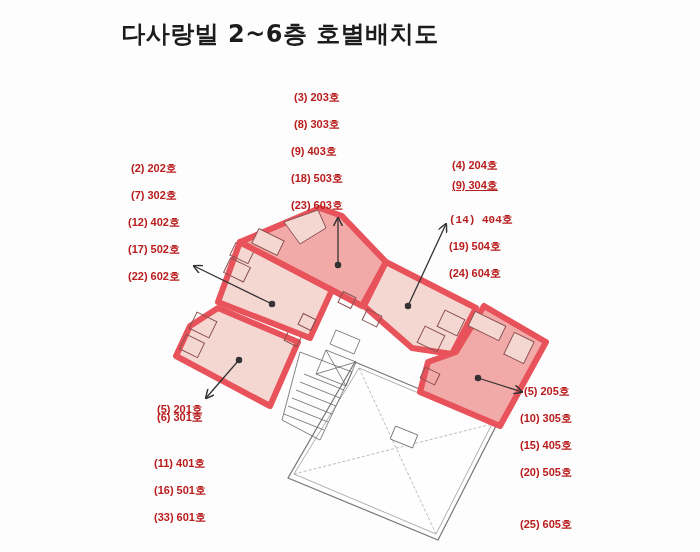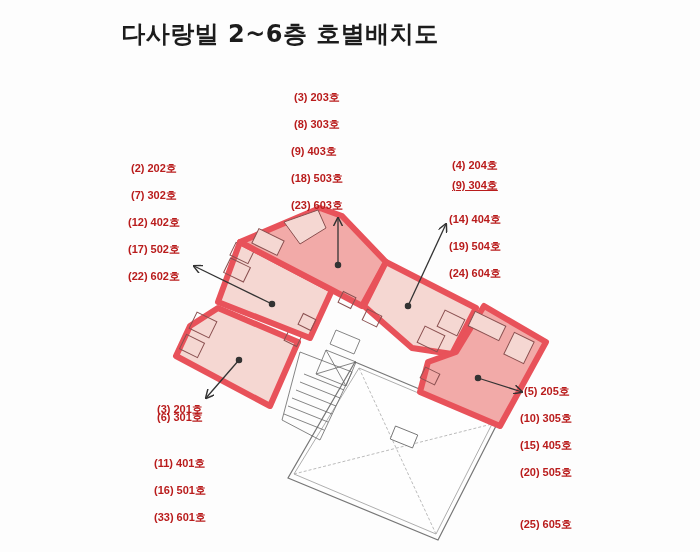--- a/index.html
+++ b/index.html
@@ -119,27 +119,27 @@
   <span class="unit-label" style="left:131px;top:161px;">(2) 202호</span>
   <span class="unit-label" style="left:131px;top:188px;">(7) 302호</span>
   <span class="unit-label" style="left:128px;top:215px;">(12) 402호</span>
   <span class="unit-label" style="left:128px;top:242px;">(17) 502호</span>
   <span class="unit-label" style="left:128px;top:269px;">(22) 602호</span>
 </div>
 
 <div class="label-group" style="left:0;top:0;">
   <span class="unit-label" style="left:452px;top:158px;">(4) 204호</span>
   <span class="unit-label" style="left:452px;top:178px;text-decoration:underline;">(9) 304호</span>
-  <span class="unit-label" style="left:449px;top:212px;">(14) 404호</span>
+  <span class="unit-label" style="left:449px;top:212px;font-family:Liberation Mono, monospace;">(14) 404호</span>
   <span class="unit-label" style="left:449px;top:239px;">(19) 504호</span>
   <span class="unit-label" style="left:449px;top:266px;">(24) 604호</span>
 </div>
 
 <div class="label-group" style="left:0;top:0;">
-  <span class="unit-label" style="left:157px;top:402px;">(3) 201호</span>
+  <span class="unit-label" style="left:157px;top:402px;">(5) 201호</span>
   <span class="unit-label" style="left:157px;top:410px;">(6) 301호</span>
   <span class="unit-label" style="left:154px;top:456px;">(11) 401호</span>
   <span class="unit-label" style="left:154px;top:483px;">(16) 501호</span>
   <span class="unit-label" style="left:154px;top:510px;">(33) 601호</span>
 </div>
 
 <div class="label-group" style="left:0;top:0;">
   <span class="unit-label" style="left:524px;top:384px;">(5) 205호</span>
   <span class="unit-label" style="left:520px;top:411px;">(10) 305호</span>
   <span class="unit-label" style="left:520px;top:438px;">(15) 405호</span>

